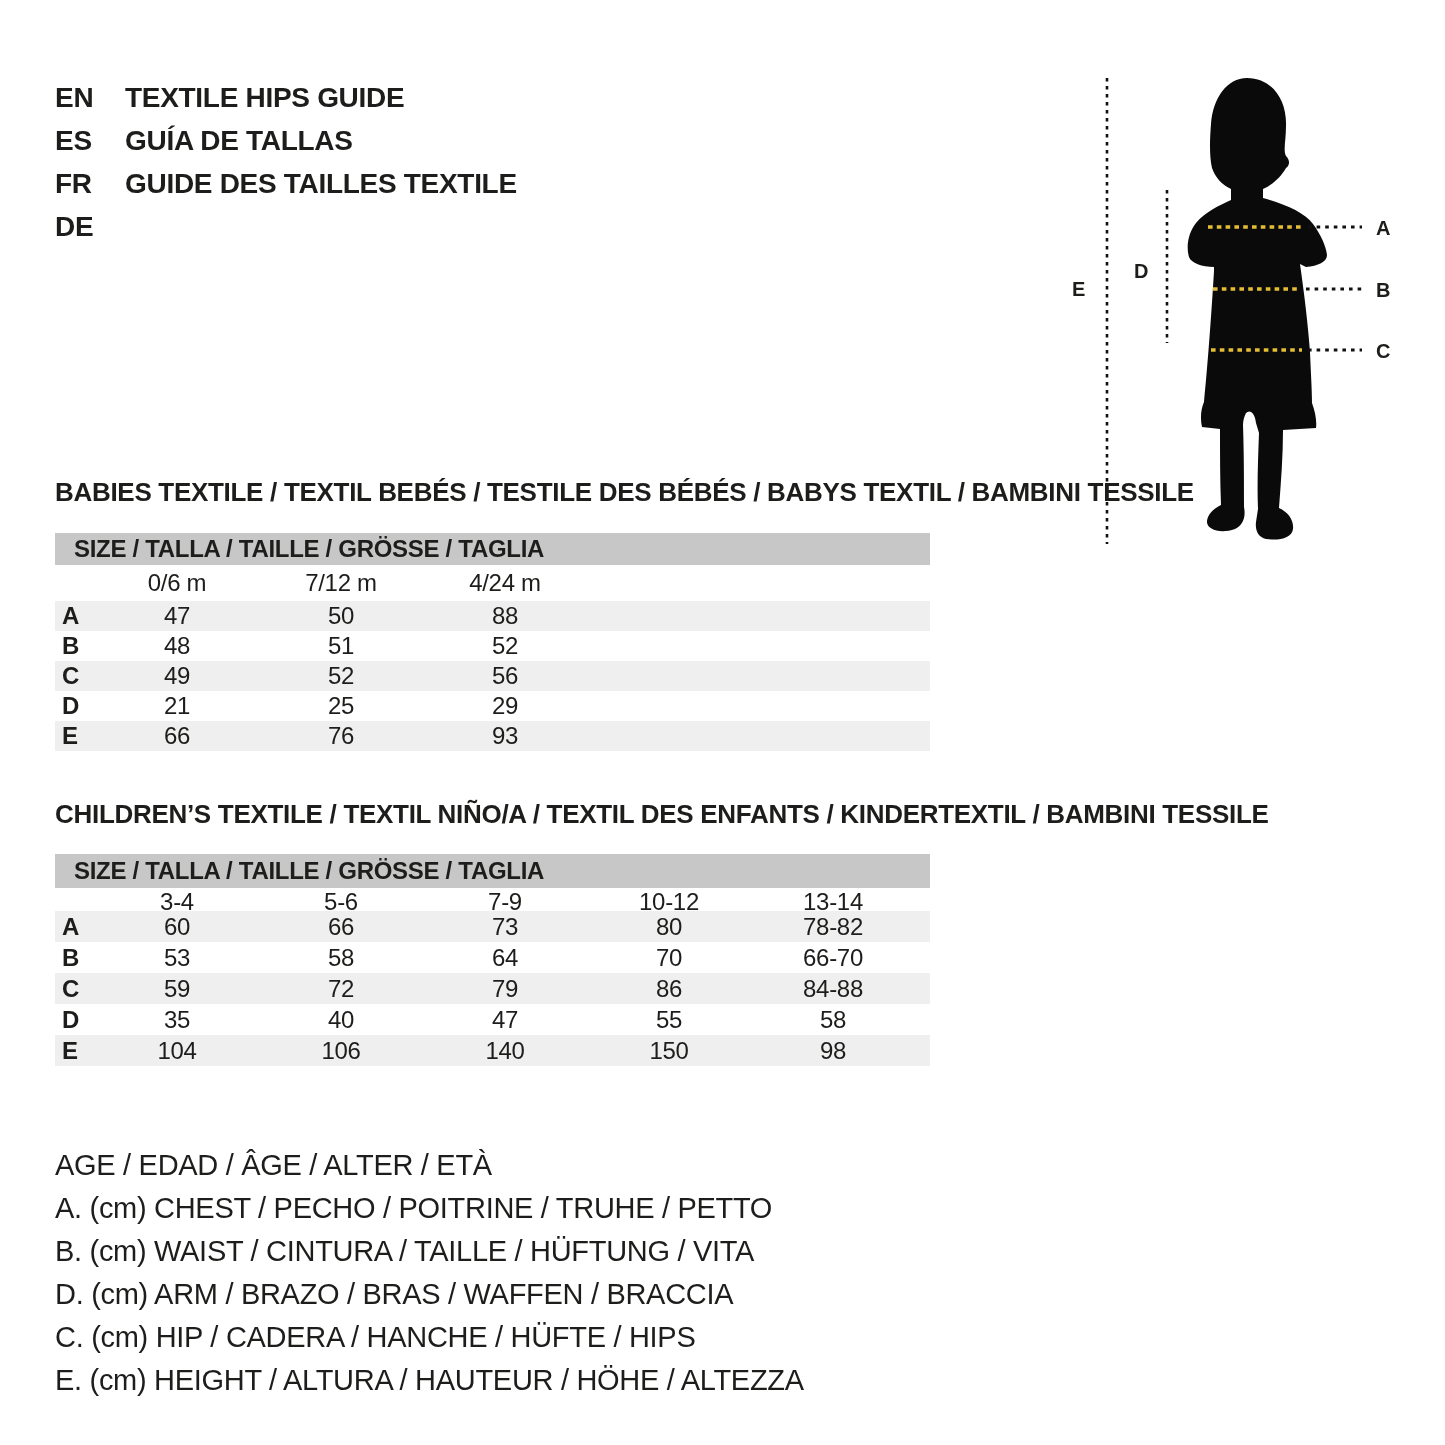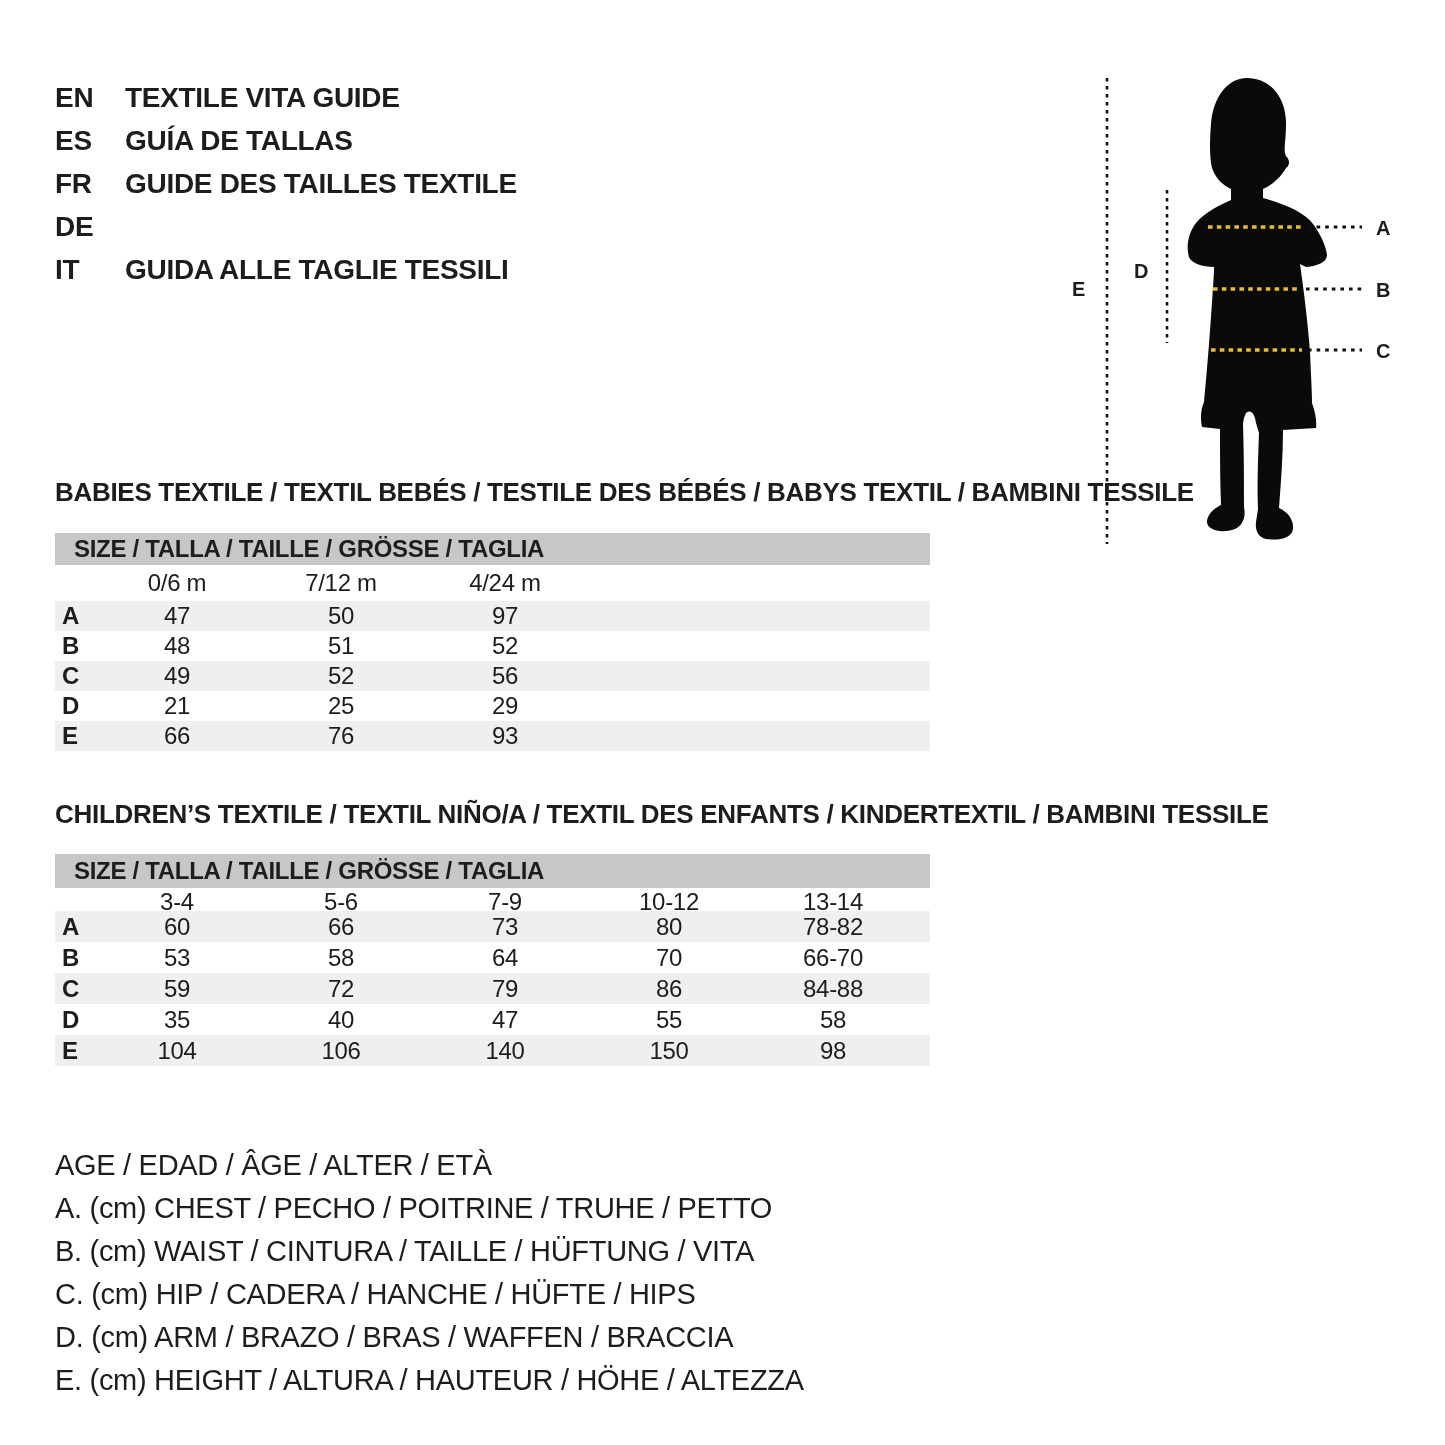--- a/index.html
+++ b/index.html
@@ -64,36 +64,32 @@
   .legend-line { height: 43px; display: flex; align-items: center; font-size: 29px; font-weight: 400; white-space: nowrap; }
 </style>
 </head>
 <body>
 
 <div class="page">
 
   <div class="langs">
     <div class="lang-row">
       <span class="lang-code">EN</span>
-      <span class="lang-title">TEXTILE VITA GUIDE</span>
+      <span class="lang-title">TEXTILE HIPS GUIDE</span>
     </div>
     <div class="lang-row">
       <span class="lang-code">ES</span>
       <span class="lang-title">GUÍA DE TALLAS</span>
     </div>
     <div class="lang-row">
       <span class="lang-code">FR</span>
       <span class="lang-title">GUIDE DES TAILLES TEXTILE</span>
     </div>
     <div class="lang-row">
       <span class="lang-code">DE</span>
-    </div>
-    <div class="lang-row">
-      <span class="lang-code">IT</span>
-      <span class="lang-title">GUIDA ALLE TAGLIE TESSILI</span>
     </div>
   </div>
 
   <div class="figure-wrap">
     <svg viewBox="0 0 395 540">
 
       <line x1="57" y1="18" x2="57" y2="484" stroke="#111111" stroke-width="2.6" stroke-dasharray="3.6 4.4"></line>
 
       <line x1="117" y1="130" x2="117" y2="283" stroke="#111111" stroke-width="2.6" stroke-dasharray="3.6 4.4"></line>
 
@@ -163,21 +159,21 @@
     <div class="trow cols3 thead">
       <span class="rlabel"></span>
       <span class="cell">0/6 m</span>
       <span class="cell">7/12 m</span>
       <span class="cell">4/24 m</span>
     </div>
     <div class="trow cols3 tdata stripe">
       <span class="rlabel">A</span>
       <span class="cell">47</span>
       <span class="cell">50</span>
-      <span class="cell">97</span>
+      <span class="cell">88</span>
     </div>
     <div class="trow cols3 tdata">
       <span class="rlabel">B</span>
       <span class="cell">48</span>
       <span class="cell">51</span>
       <span class="cell">52</span>
     </div>
     <div class="trow cols3 tdata stripe">
       <span class="rlabel">C</span>
       <span class="cell">49</span>
@@ -249,18 +245,18 @@
       <span class="cell">140</span>
       <span class="cell">150</span>
       <span class="cell">98</span>
     </div>
   </div>
 
   <div class="legend">
     <div class="legend-line">AGE / EDAD / ÂGE / ALTER / ETÀ</div>
     <div class="legend-line">A. (cm) CHEST / PECHO / POITRINE / TRUHE / PETTO</div>
     <div class="legend-line">B. (cm) WAIST / CINTURA / TAILLE / HÜFTUNG / VITA</div>
+    <div class="legend-line">D. (cm) ARM / BRAZO / BRAS / WAFFEN / BRACCIA</div>
     <div class="legend-line">C. (cm) HIP / CADERA / HANCHE / HÜFTE / HIPS</div>
-    <div class="legend-line">D. (cm) ARM / BRAZO / BRAS / WAFFEN / BRACCIA</div>
     <div class="legend-line">E. (cm) HEIGHT / ALTURA / HAUTEUR / HÖHE / ALTEZZA</div>
   </div>
 
 </div>
 
 </body></html>

